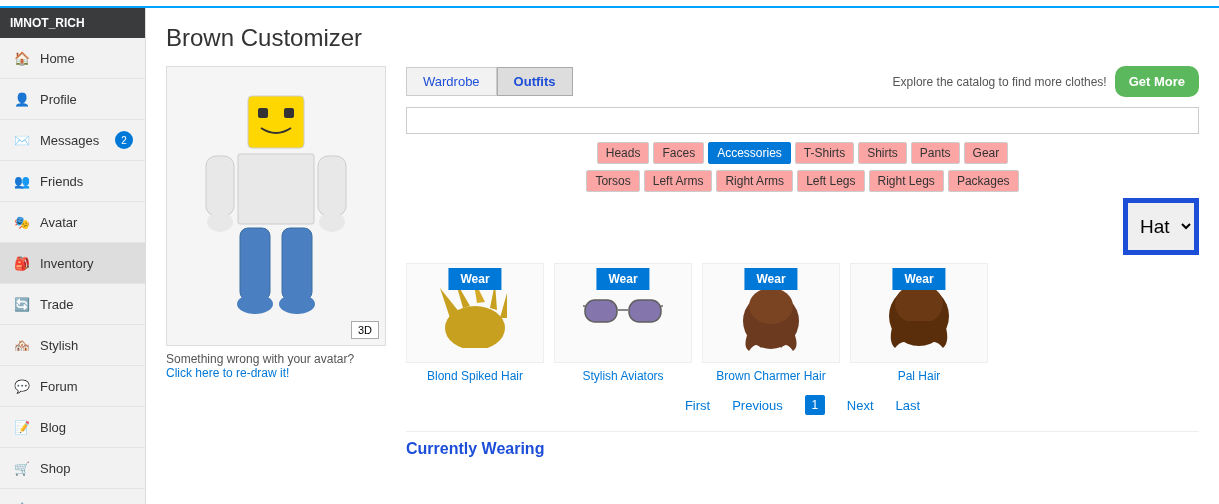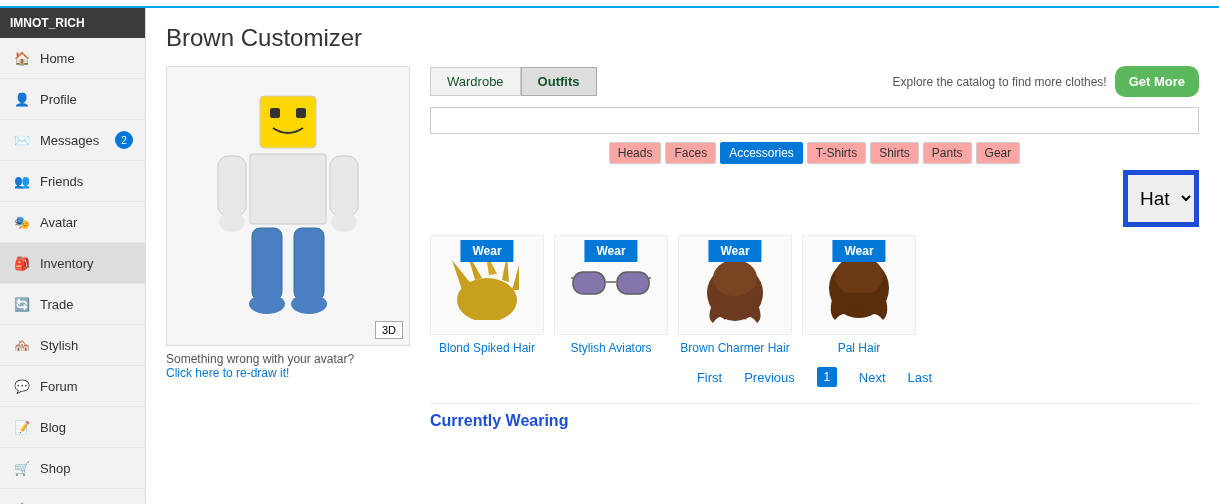--- a/index.html
+++ b/index.html
@@ -17,46 +17,46 @@
     .sidebar-icon { width: 20px; height: 20px; display: flex; align-items: center; justify-content: center; }
     .badge { background: #0078d7; color: #fff; border-radius: 50%; width: 18px; height: 18px; font-size: 10px; display: flex; align-items: center; justify-content: center; margin-left: auto; }
 
     
     .content { flex: 1; overflow-y: auto; padding: 16px 20px; background: #fff; }
     .page-title { font-size: 24px; font-weight: normal; color: #333; margin-bottom: 14px; }
 
     .content-body { display: flex; gap: 20px; }
 
     
-    .avatar-panel { width: 244px; flex-shrink: 0; }
+    .avatar-panel { width: 220px; flex-shrink: 0; }
     .avatar-display { background: #f5f5f5; border: 1px solid #ddd; height: 280px; display: flex; align-items: center; justify-content: center; position: relative; }
     .avatar-3d-btn { position: absolute; bottom: 6px; right: 6px; border: 1px solid #aaa; background: #fff; padding: 2px 6px; font-size: 11px; cursor: pointer; }
     .avatar-issue { margin-top: 6px; font-size: 12px; color: #555; }
     .avatar-issue a { color: #0078d7; text-decoration: none; }
 
     
     .wardrobe-panel { flex: 1; }
     .tabs-row { display: flex; align-items: center; gap: 0; margin-bottom: 10px; }
-    .tab-btn { padding: 6px 16px; border: 1px solid #ccc; background: #f2f2f2; cursor: pointer; font-size: 13px; color: #14532d; }
+    .tab-btn { padding: 6px 16px; border: 1px solid #ccc; background: #f2f2f2; cursor: pointer; font-size: 13px; color: #1d4ed8; }
     .tab-btn.active { background: #ddd; border-color: #aaa; font-weight: bold; }
     .catalog-info { margin-left: auto; font-size: 12px; color: #555; text-align: right; }
     .get-more-btn { background: #5cb85c; color: #fff; border: none; padding: 8px 14px; font-size: 13px; cursor: pointer; border-radius: 10px; margin-left: 8px; font-weight: bold; }
 
     .search-input { width: 100%; border: 1px solid #ccc; padding: 5px 8px; font-size: 13px; margin-bottom: 8px; }
 
     .filter-row { display: flex; flex-wrap: wrap; gap: 4px; justify-content: center; margin-bottom: 6px; }
     .filter-btn { padding: 3px 8px; border: 1px solid #ccc; background: #fca5a5; cursor: pointer; font-size: 12px; border-radius: 2px; color: #333; }
     .filter-btn.active { background: #0078d7; color: #fff; border-color: #0078d7; }
     .filter-row2 { display: flex; flex-wrap: wrap; gap: 4px; justify-content: center; margin-bottom: 6px; }
 
     .hat-select-row { display: flex; justify-content: flex-end; margin-bottom: 8px; }
     .hat-select { padding: 12px 8px; border: 5px solid #1d4ed8; font-size: 19px; }
 
     .items-grid { display: flex; gap: 10px; flex-wrap: wrap; }
-    .item-card { width: 114px; text-align: center; }
+    .item-card { width: 138px; text-align: center; }
     .item-img-wrap { position: relative; border: 1px solid #eee; background: #fafafa; height: 100px; display: flex; align-items: center; justify-content: center; overflow: hidden; }
     .wear-btn { position: absolute; top: 4px; left: 50%; transform: translateX(-50%); background: #0078d7; color: #fff; border: none; padding: 4px 12px; cursor: pointer; font-size: 12px; font-weight: bold; white-space: nowrap; }
     .item-name { margin-top: 6px; font-size: 12px; color: #0078d7; cursor: pointer; }
 
     .pagination { display: flex; gap: 22px; justify-content: center; margin-top: 12px; align-items: center; font-size: 13px; }
     .page-link { color: #0078d7; cursor: pointer; text-decoration: none; }
     .page-current { background: #0078d7; color: #fff; width: 20px; height: 20px; display: flex; align-items: center; justify-content: center; border-radius: 2px; font-size: 12px; }
 
     .currently-wearing { margin-top: 12px; font-size: 16px; font-weight: bold; color: #1d4ed8; }
 
@@ -185,20 +185,28 @@
 
         <div class="filter-row">
           <button class="filter-btn">Heads</button>
           <button class="filter-btn">Faces</button>
           <button class="filter-btn active">Accessories</button>
           <button class="filter-btn">T-Shirts</button>
           <button class="filter-btn">Shirts</button>
           <button class="filter-btn">Pants</button>
           <button class="filter-btn">Gear</button>
         </div>
+        <div class="filter-row2">
+          <button class="filter-btn">Torsos</button>
+          <button class="filter-btn">Left Arms</button>
+          <button class="filter-btn">Right Arms</button>
+          <button class="filter-btn">Left Legs</button>
+          <button class="filter-btn">Right Legs</button>
+          <button class="filter-btn">Packages</button>
+        </div>
 
         <div class="hat-select-row">
           <select class="hat-select">
             <option>Hat</option>
           </select>
         </div>
 
         <div class="items-grid">
 
           <div class="item-card">

